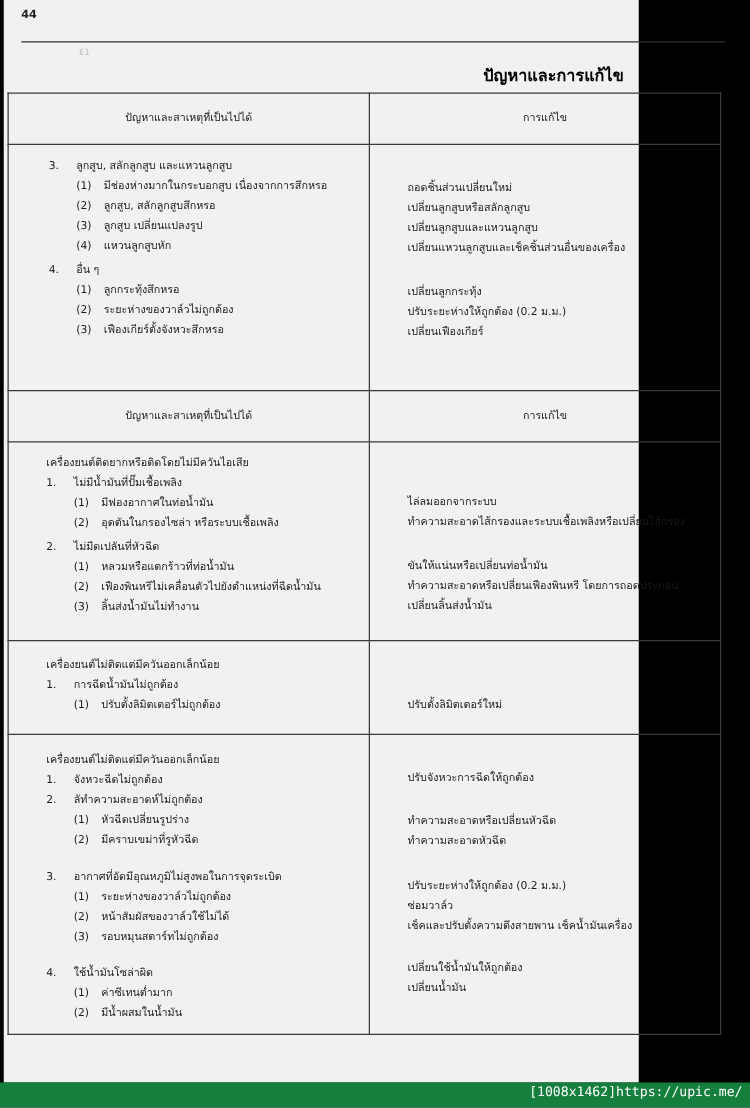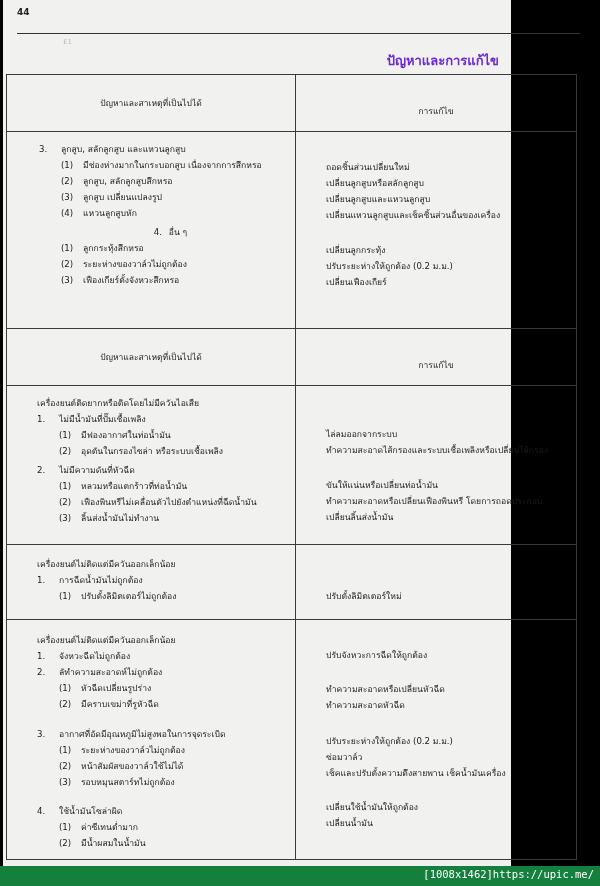--- a/index.html
+++ b/index.html
@@ -2,26 +2,26 @@
 <html><head>
 <meta charset="utf-8">
 <style>
   html, body { margin:0; padding:0; }
   body { width:600px; height:886px; background:#000; position:relative; overflow:hidden;
          font-family:"DejaVu Sans", sans-serif; color:#1a1a1a; }
   .page { position:absolute; left:3px; top:0; width:508px; height:866px; background:#f1f1ef; }
   .page-num { position:absolute; left:14px; top:7px; font-size:9px; font-weight:bold; color:#222; }
   .top-rule { position:absolute; left:14px; top:33px; width:563px; height:0; border-top:1.5px solid #333; }
   .faint-mark { position:absolute; left:60px; top:38px; font-size:7px; color:#bbb; }
-  .chapter-title { position:absolute; right:12px; top:50px; font-size:13px; font-weight:bold; color:#6d28d9; }
+  .chapter-title { position:absolute; right:12px; top:50px; font-size:13px; font-weight:bold; color:#000000; }
   table.tbl { position:absolute; left:6px; top:74px; width:571px; border-collapse:collapse; table-layout:fixed; }
   .tbl td { border:1.2px solid #3a3a3a; vertical-align:top; font-size:8.6px; line-height:16px; padding:0; }
   .tbl td.left { width:288px; }
   .hdr td { height:40px; text-align:center; vertical-align:middle; font-size:8.5px; }
-  .hdr td.right { padding-top:16px; }
+  .hdr td.right { padding-top:0; }
   .cell-pad { padding:8px 0 8px 32px; }
   .cell-pad-r { padding:8px 0 8px 30px; }
   .lvl1 { padding-left:0; }
   .lvl1 .num { display:inline-block; width:22px; }
   .lvl2 { padding-left:22px; }
   .lvl2 .num { display:inline-block; width:22px; }
   .section-title { font-size:10.5px; font-weight:bold; padding-left:30px; vertical-align:middle !important; height:44px; }
   .watermark { position:absolute; left:0; top:866px; width:600px; height:20px; background:#15803d; }
   .watermark span { position:absolute; right:6px; top:2px; color:#fff; font-family:"DejaVu Sans Mono", monospace; font-size:10.5px; }
 </style>
@@ -44,21 +44,21 @@
   </tr>
 
   <tr>
     <td class="left" style="height:196px;">
       <div class="cell-pad" style="padding-top:9px;">
         <div class="lvl1"><span class="num">3.</span><span>ลูกสูบ, สลักลูกสูบ และแหวนลูกสูบ</span></div>
         <div class="lvl2"><span class="num">(1)</span><span>มีช่องห่างมากในกระบอกสูบ เนื่องจากการสึกหรอ</span></div>
         <div class="lvl2"><span class="num">(2)</span><span>ลูกสูบ, สลักลูกสูบสึกหรอ</span></div>
         <div class="lvl2"><span class="num">(3)</span><span>ลูกสูบ เปลี่ยนแปลงรูป</span></div>
         <div class="lvl2"><span class="num">(4)</span><span>แหวนลูกสูบหัก</span></div>
-        <div class="lvl1" style="margin-top:3px;text-align:center;"><span class="num">4.</span><span>อื่น ๆ</span></div>
+        <div class="lvl1" style="margin-top:3px;"><span class="num">4.</span><span>อื่น ๆ</span></div>
         <div class="lvl2"><span class="num">(1)</span><span>ลูกกระทุ้งสึกหรอ</span></div>
         <div class="lvl2"><span class="num">(2)</span><span>ระยะห่างของวาล์วไม่ถูกต้อง</span></div>
         <div class="lvl2"><span class="num">(3)</span><span>เฟืองเกียร์ตั้งจังหวะสึกหรอ</span></div>
       </div>
     </td>
     <td>
       <div class="cell-pad-r" style="padding-top:27px;">
         <div>ถอดชิ้นส่วนเปลี่ยนใหม่</div>
         <div>เปลี่ยนลูกสูบหรือสลักลูกสูบ</div>
         <div>เปลี่ยนลูกสูบและแหวนลูกสูบ</div>
@@ -77,21 +77,21 @@
     <td class="right">การแก้ไข</td>
   </tr>
 
   <tr>
     <td class="left" style="height:158px;">
       <div class="cell-pad" style="padding-top:9px; padding-left:30px;">
         <div>เครื่องยนต์ติดยากหรือติดโดยไม่มีควันไอเสีย</div>
         <div class="lvl1"><span class="num">1.</span><span>ไม่มีน้ำมันที่ปั๊มเชื้อเพลิง</span></div>
         <div class="lvl2"><span class="num">(1)</span><span>มีฟองอากาศในท่อน้ำมัน</span></div>
         <div class="lvl2"><span class="num">(2)</span><span>อุดตันในกรองไซล่า หรือระบบเชื้อเพลิง</span></div>
-        <div class="lvl1" style="margin-top:3px;"><span class="num">2.</span><span>ไม่มีความดันที่หัวฉีด</span></div>
+        <div class="lvl1" style="margin-top:3px;"><span class="num">2.</span><span>ไม่มีดเปลันที่หัวฉีด</span></div>
         <div class="lvl2"><span class="num">(1)</span><span>หลวมหรือแตกร้าวที่ท่อน้ำมัน</span></div>
         <div class="lvl2"><span class="num">(2)</span><span>เฟืองพินหรีไม่เคลื่อนตัวไปยังตำแหน่งที่ฉีดน้ำมัน</span></div>
         <div class="lvl2"><span class="num">(3)</span><span>ลิ้นส่งน้ำมันไม่ทำงาน</span></div>
       </div>
     </td>
     <td>
       <div class="cell-pad-r" style="padding-top:40px;">
         <div>ไล่ลมออกจากระบบ</div>
         <div>ทำความสะอาดไส้กรองและระบบเชื้อเพลิงหรือเปลี่ยนไส้กรอง</div>
         <div style="height:19px;"></div>

